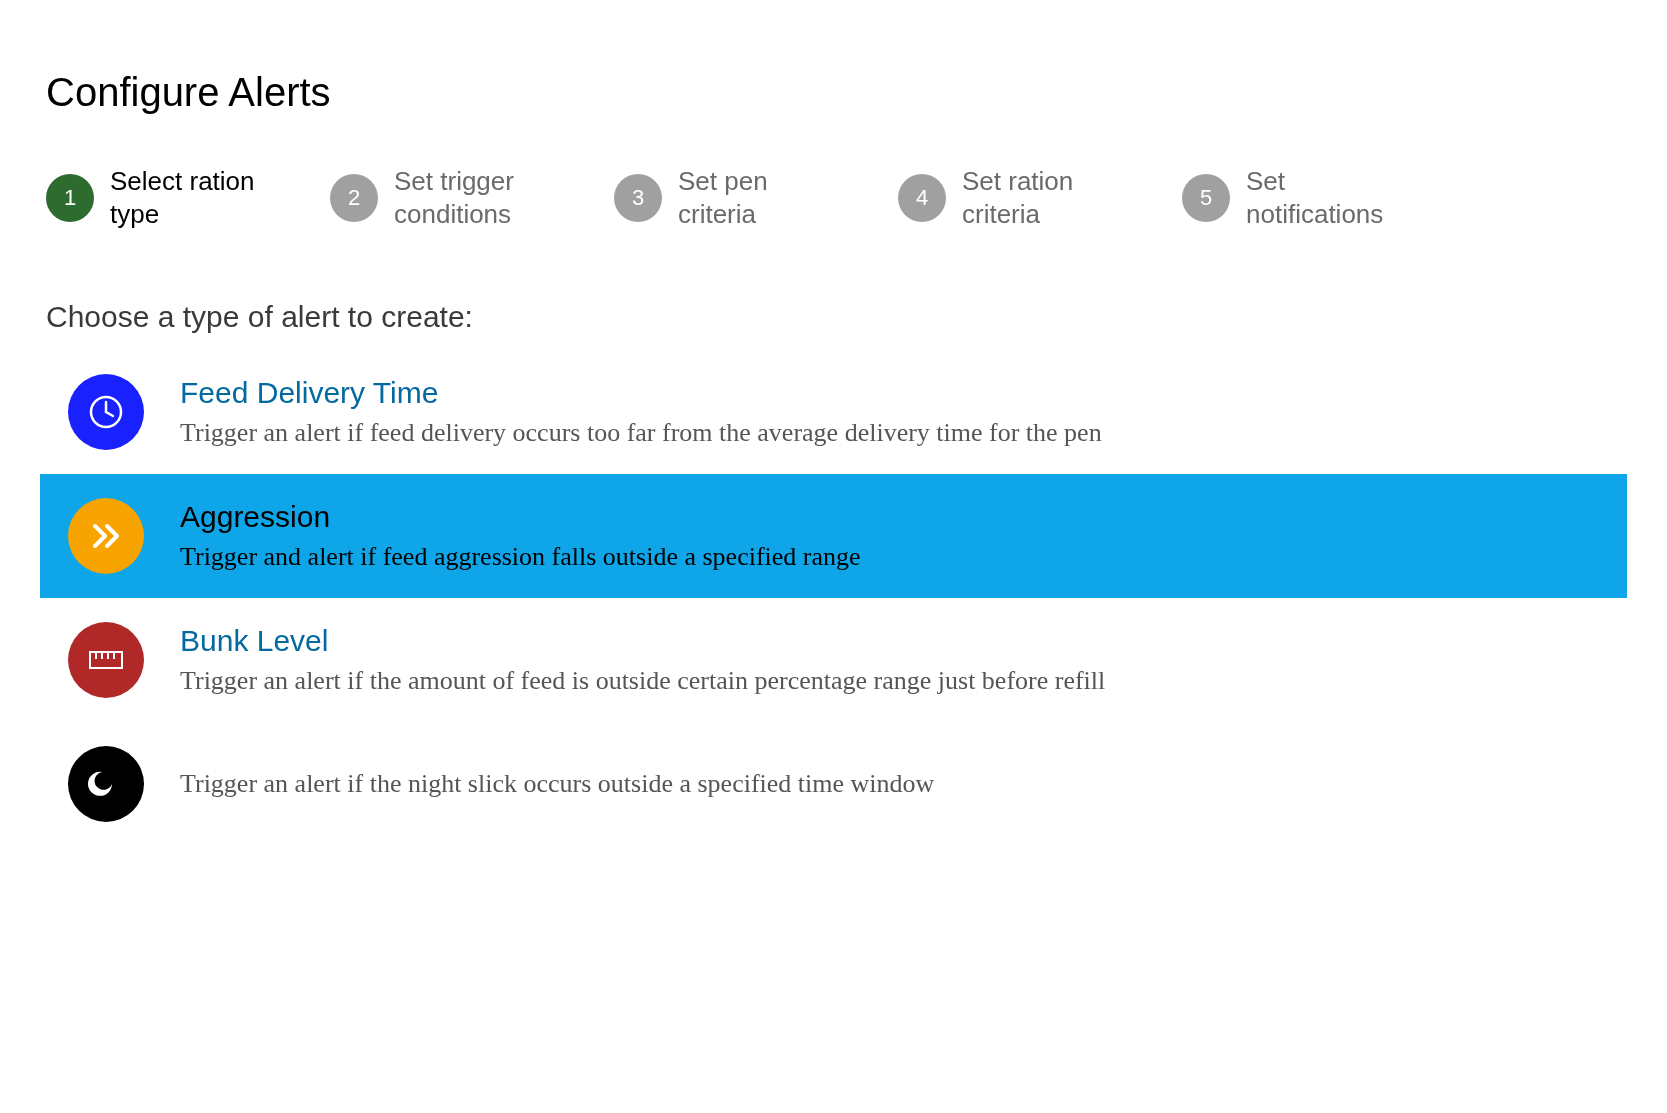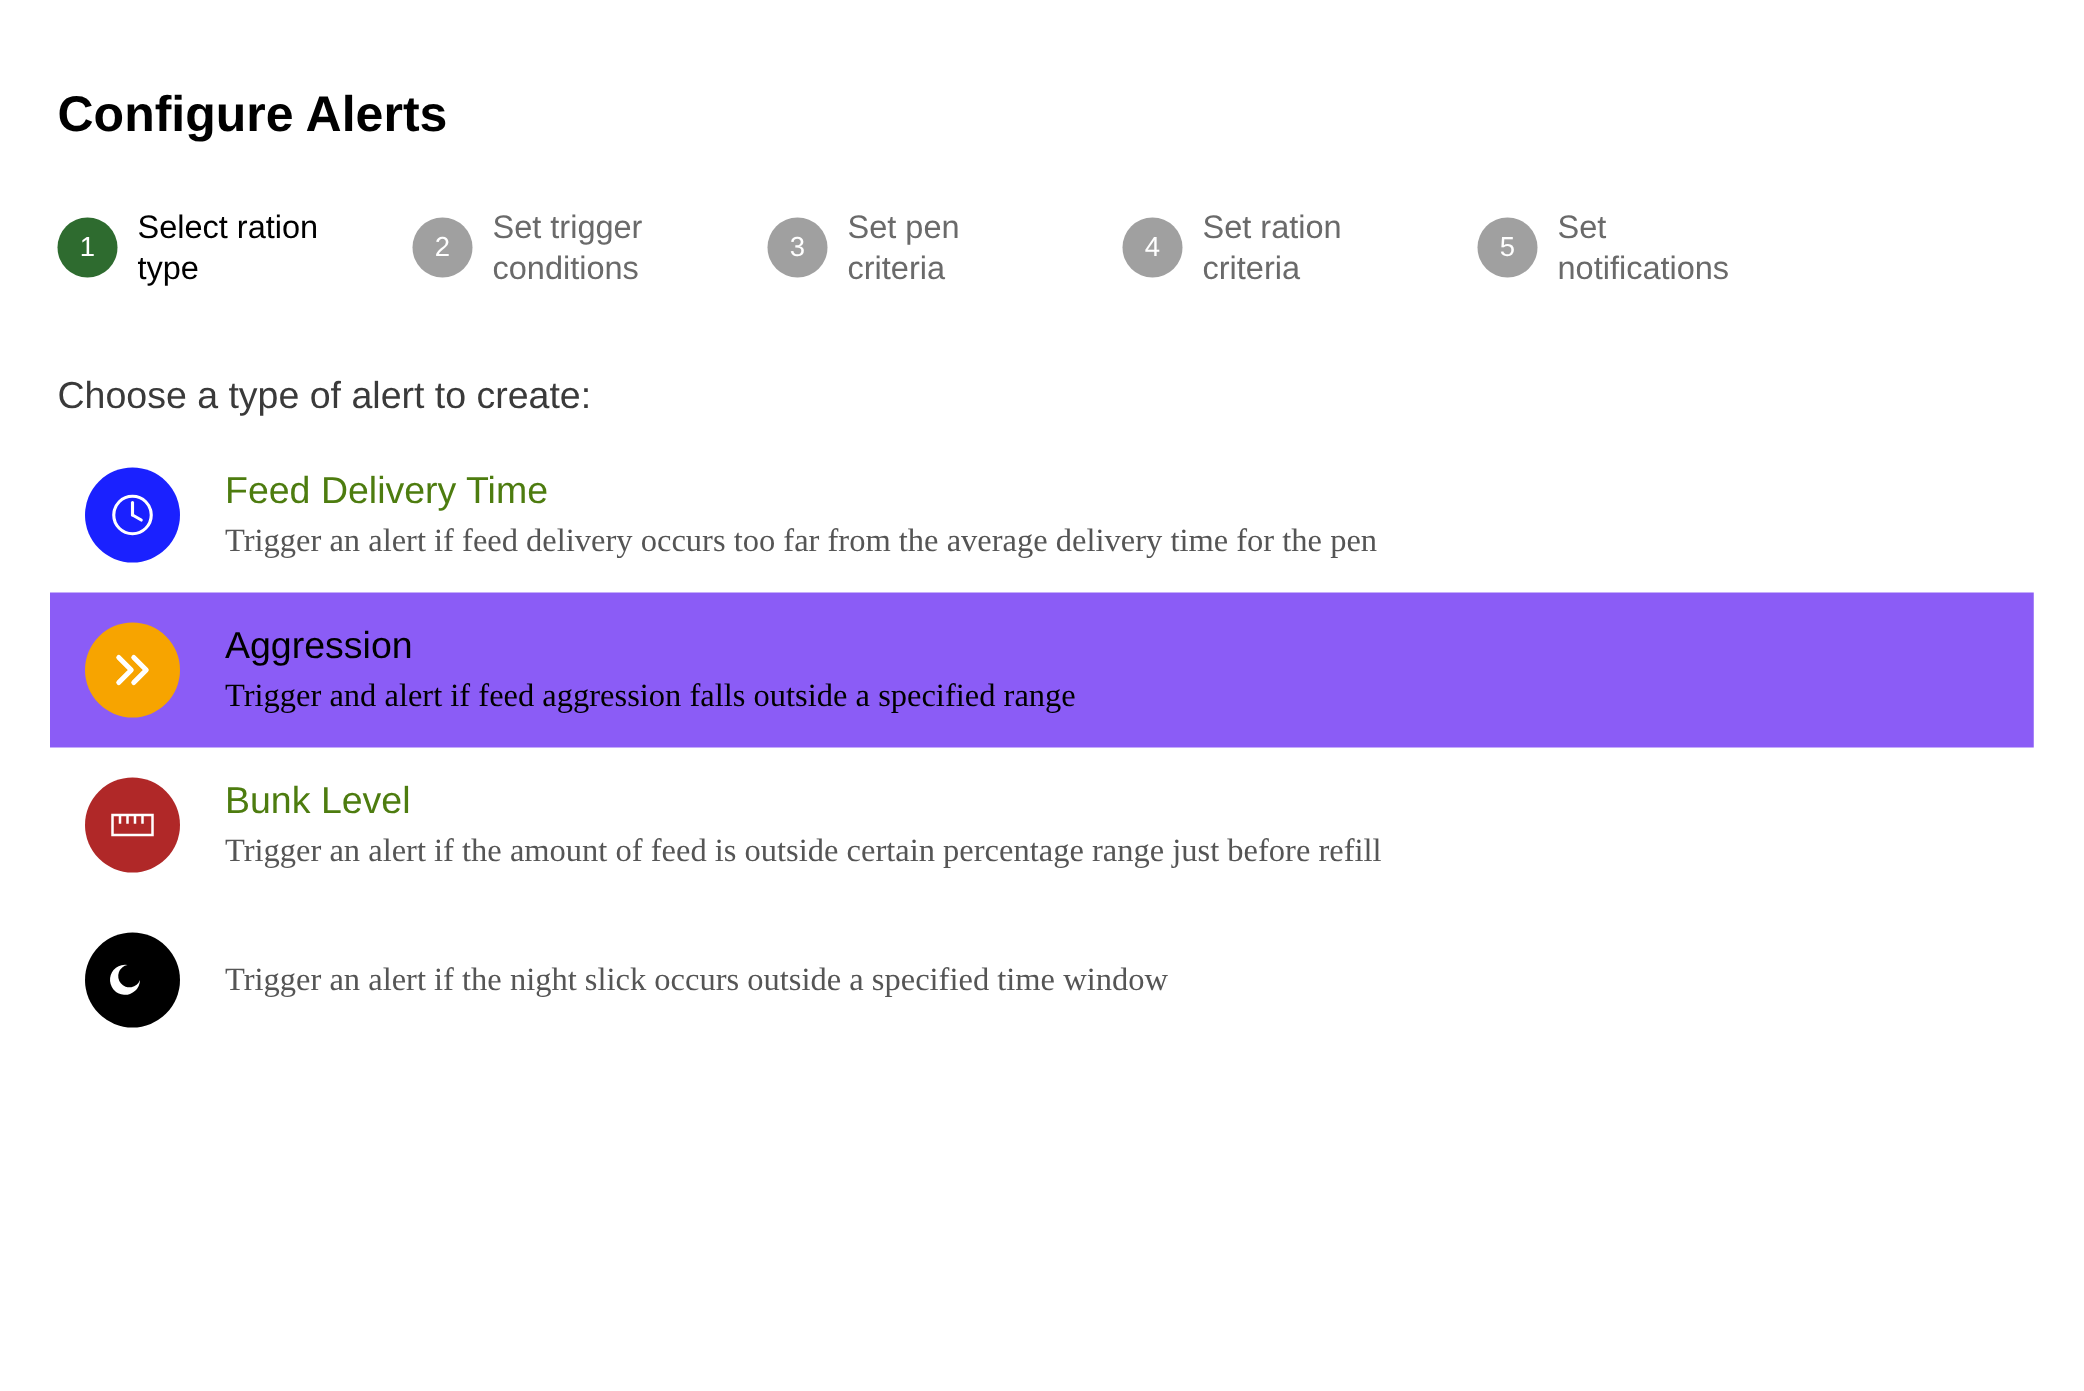--- a/index.html
+++ b/index.html
@@ -6,21 +6,21 @@
   body {
     font-family: Arial, Helvetica, sans-serif;
     background: #ffffff;
     width: 1667px;
     height: 1113px;
     padding: 70px 40px 40px 40px;
     color: #000;
   }
   .page-title {
     font-size: 40px;
-    font-weight: bold;
+    font-weight: normal;
     margin-bottom: 50px;
     margin-left: 6px;
   }
   .stepper {
     display: flex;
     gap: 50px;
     margin-bottom: 70px;
     margin-left: 6px;
   }
   .step {
@@ -56,34 +56,34 @@
     margin-left: 6px;
   }
   .options {}
   .option {
     display: flex;
     align-items: center;
     gap: 36px;
     padding: 24px 28px;
     cursor: pointer;
   }
-  .option.selected { background: #8b5cf6; }
+  .option.selected { background: #0ea5e9; }
   .opt-icon {
     width: 76px;
     height: 76px;
     border-radius: 50%;
     display: flex;
     align-items: center;
     justify-content: center;
     flex-shrink: 0;
   }
   .opt-text { display: flex; flex-direction: column; gap: 8px; }
   .opt-title {
     font-size: 30px;
-    color: #4d7c0f;
+    color: #0369a1;
   }
   .option.selected .opt-title { color: #000; }
   .opt-desc {
     font-size: 26px;
     color: #555;
     font-family: Liberation Serif, serif;
   }
   .option.selected .opt-desc { color: #000; }
 </style>
 </head>

